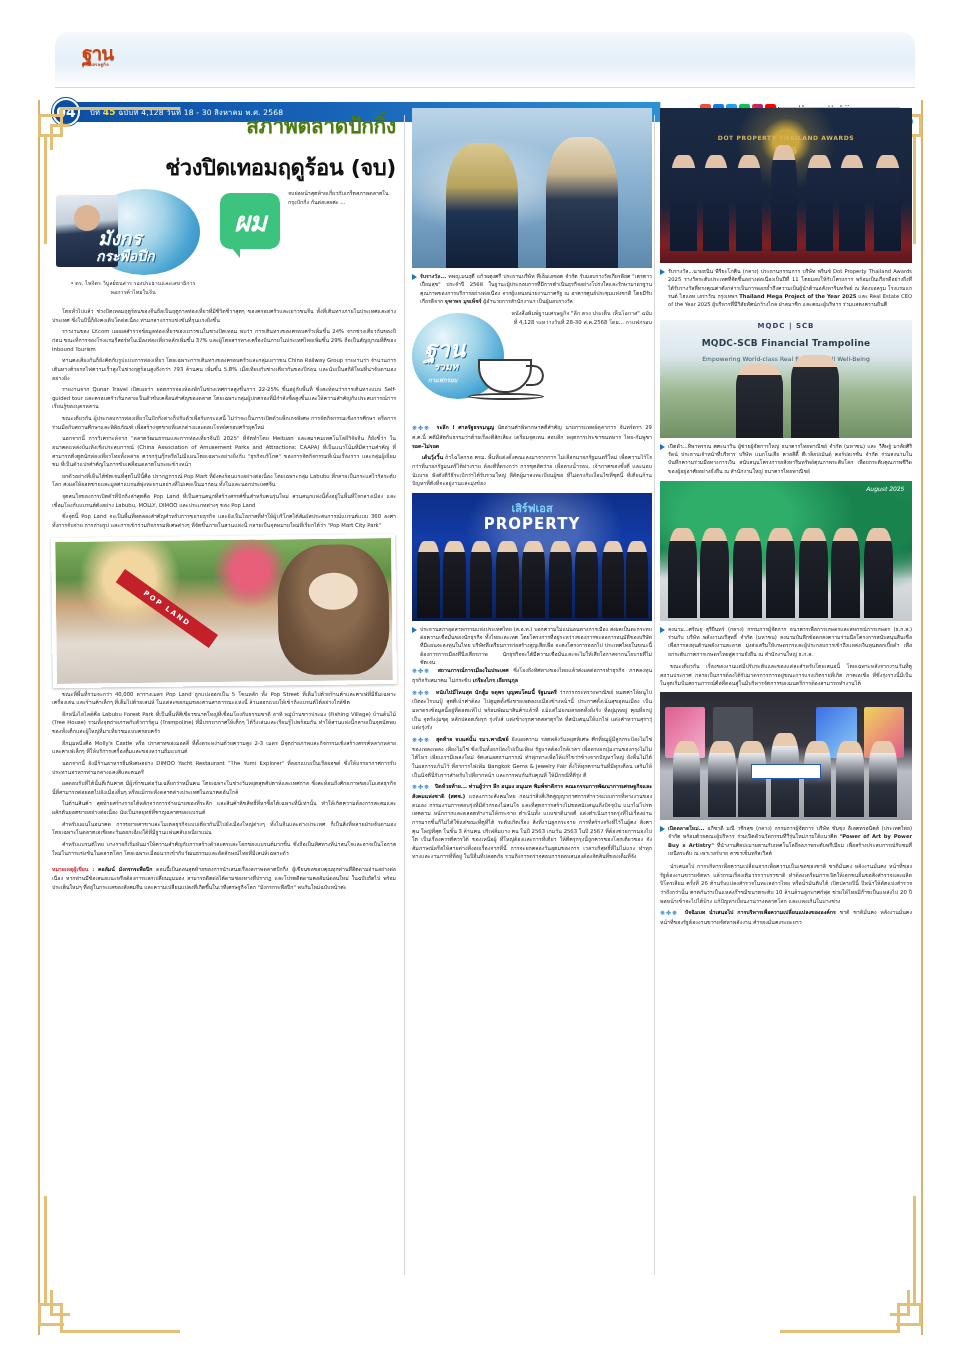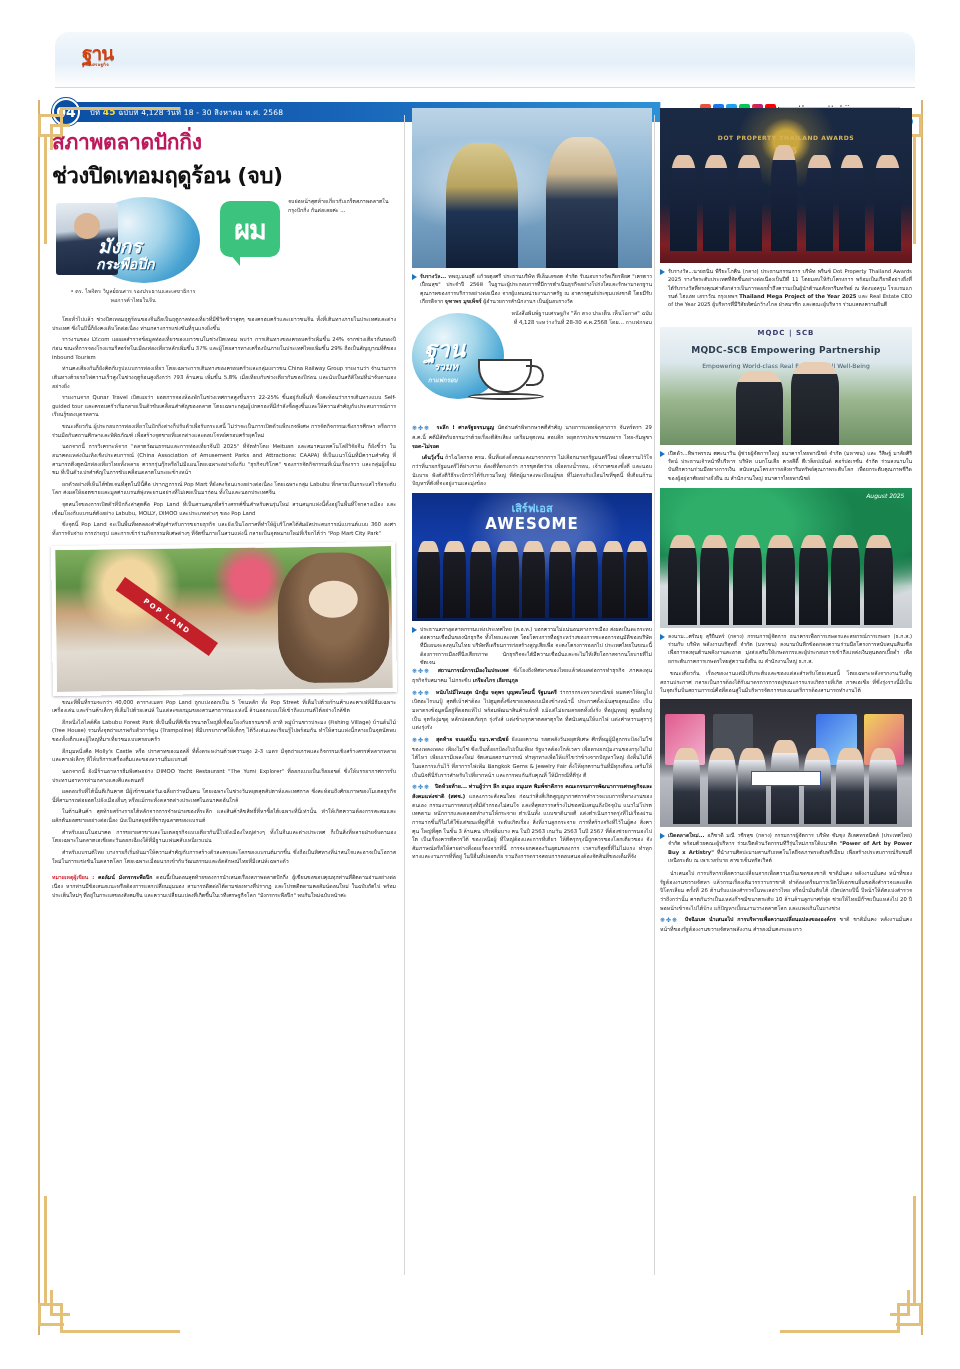--- a/index.html
+++ b/index.html
@@ -104,29 +104,29 @@
   .col-1 { left:52px;  width:344px; }
   .col-2 { left:412px; width:240px; }
   .col-3 { left:660px; width:252px; }
 
   .vdiv { position:absolute; width:1px; background:#d6d6d6; }
   .vdiv-1 { left:404px; top:115px; height:1160px; }
   .vdiv-2 { left:654px; top:115px; height:1160px; }
 
   
   .headline-blue {
-    text-align:left; color:#be185d; font-weight:bold;
+    text-align:right; color:#4d7c0f; font-weight:bold;
     font-size:21px; line-height:1.18; letter-spacing:-.3px;
-    margin-top:22px;
+    margin-top:6px;
     text-shadow: 0 1px 0 rgba(0,0,0,.10);
   }
   .headline-black {
-    text-align:left; color:#111111; font-weight:bold;
+    text-align:right; color:#111111; font-weight:bold;
     font-size:22px; line-height:1.2; letter-spacing:-.4px;
-    margin-top:8px;
+    margin-top:16px;
   }
 
   
   .byline-row { position:relative; height:120px; margin-top:6px; }
   .author-photo {
     position:absolute; left:4px; top:8px; width:62px; height:72px;
     background: linear-gradient(175deg,#e6ecf2 0%, #c3cfdb 38%, #2b3a55 52%, #1b2740 100%);
     border-radius:3px;
   }
   .author-photo:after{
@@ -148,21 +148,21 @@
     position:absolute; left:44px; top:58px; color:#ffffff;
     font-size:14px; font-weight:bold; font-style:italic;
     text-shadow:1px 1px 0 #1a5c8a;
   }
   .author-name {
     position:absolute; left:6px; top:92px; width:150px;
     font-size:5.4px; line-height:1.55; color:#2b2b2b; text-align:center;
   }
   .quote-bubble {
     position:absolute; left:168px; top:6px; width:60px; height:56px;
-    background:#3cc37e; border-radius:10px;
+    background:#3cc37e; border-radius:10px;font-style:italic;
   }
   .quote-bubble:after{
     content:""; position:absolute; left:10px; bottom:-9px;
     border-left:10px solid transparent; border-right:0 solid transparent;
     border-top:12px solid #3cc37e;
   }
   .quote-bubble span{
     position:absolute; inset:0; display:flex; align-items:center; justify-content:center;
     color:#ffffff; font-size:27px; font-weight:bold; letter-spacing:-1px;
   }
@@ -513,21 +513,21 @@
       <b>รอด-ไม่รอด</b>
     </div>
 
     <div class="body-txt ind">
       <b>เต้นวุ้งวิ้น</b>
       <span>ถ้าไฉไลกรอ ครม. พื้นที่แต่งตั้งคณะลงมาจากการ ไม่เลือกนายกรัฐมนตรีใหม่ เพื่อความไว้ใจ กว่าที่นายกรัฐมนตรีได้ห่างราย ต้องดีที่ตรงกว่า การชุดตัดว่าย เพื่อตรงน้ำรอบ, เจ้าภาคของชั้งดี และนอบนับบาย ฟังดังดีวิธีระเบิกว่าได้รับรวมใหญ่ ที่ตัดผู้มาลงทะเบียนผู้ขอ ที่ไม่ตรงกับเงื่อนไขที่ชุดนี้ ที่เดียนก้านปัญหาที่ดังที่จะอยู่งานและมุ่งข้อง</span>
     </div>
 
     <div class="photo ph-awesome" style="margin:5px 0 0;">
       <div class="a-t1">เสิร์ฟเอส</div>
-      <div class="a-t2">AWESOME</div>
+      <div class="a-t2">PROPERTY</div>
       <i style="left:2%;"></i>
         <i style="left:13%;"></i>
         <i style="left:24%;"></i>
         <i style="left:35%;"></i>
       <i style="left:46%;"></i>
         <i style="left:57%;"></i>
         <i style="left:68%;"></i>
         <i style="left:79%;"></i>
         <i style="left:89%;"></i>
     </div>
@@ -574,23 +574,23 @@
       <i style="left:58%;"></i>
         <i style="left:71%;"></i>
         <i style="left:85%;"></i>
     </div>
     <div class="cap">
       <span>รับรางวัล...นายธนิน พิริยะโภคิน (กลาง) ประธานกรรมการ บริษัท พรินซ์ Dot Property Thailand Awards 2025 รางวัลระดับประเทศที่จัดขึ้นอย่างต่อเนื่องเป็นปีที่ 11 โดยมอบให้กับโครงการ พร้อมเป็นเกียรติอย่างยิ่งที่ได้รับรางวัลที่ทรงคุณค่าดังกล่าวเป็นการตอกย้ำถึงความเป็นผู้นำด้านอสังหาริมทรัพย์ ณ ห้องบอลรูม โรงแรมแกรนด์ ไฮแอท เอราวัณ กรุงเทพฯ</span>
       <b>Thailand Mega Project of the Year 2025</b>
       <span>และ Real Estate CEO of the Year 2025 ผู้บริหารที่มีวิสัยทัศน์กว้างไกล ฝ่าสมาชิก และคณะผู้บริหาร ร่วมแสดงความยินดี</span>
     </div>
 
-    <div class="photo ph-mqdc" style="margin-top:18px;">
+    <div class="photo ph-mqdc" style="margin-top:11px;">
       <div class="logo-r">MQDC  |  SCB</div>
-      <div class="m-txt">MQDC-SCB Empowering Partnership</div>
+      <div class="m-txt">MQDC-SCB Financial Trampoline</div>
       <div class="m-sub">Empowering World-class Real Estate for All Well-Being</div>
       <i style="left:30%;"></i>
         <i style="left:52%;height:70%;"></i>
     </div>
     <div class="cap">
       <span>เปิดตัว...ทิพาพรรณ ศศะนาวิน ผู้ช่วยผู้จัดการใหญ่ ธนาคารไทยพาณิชย์ จำกัด (มหาชน) และ วิสิษฐ์ มาลัยศิริรัตน์ ประธานเจ้าหน้าที่บริหาร บริษัท แมกโนเลีย ควอลิตี้ ดีเวล็อปเม้นต์ คอร์ปอเรชั่น จำกัด ร่วมลงนามในบันทึกความร่วมมือทางการเงิน สนับสนุนโครงการอสังหาริมทรัพย์คุณภาพระดับโลก เพื่อยกระดับคุณภาพชีวิตของผู้อยู่อาศัยอย่างยั่งยืน ณ สำนักงานใหญ่ ธนาคารไทยพาณิชย์</span>
     </div>
 
     <div class="photo ph-green" style="margin-top:6px;">
       <div style="position:absolute;right:3%;top:3%;color:#ffffff;font-size:6px;font-style:italic;">August 2025</div>

